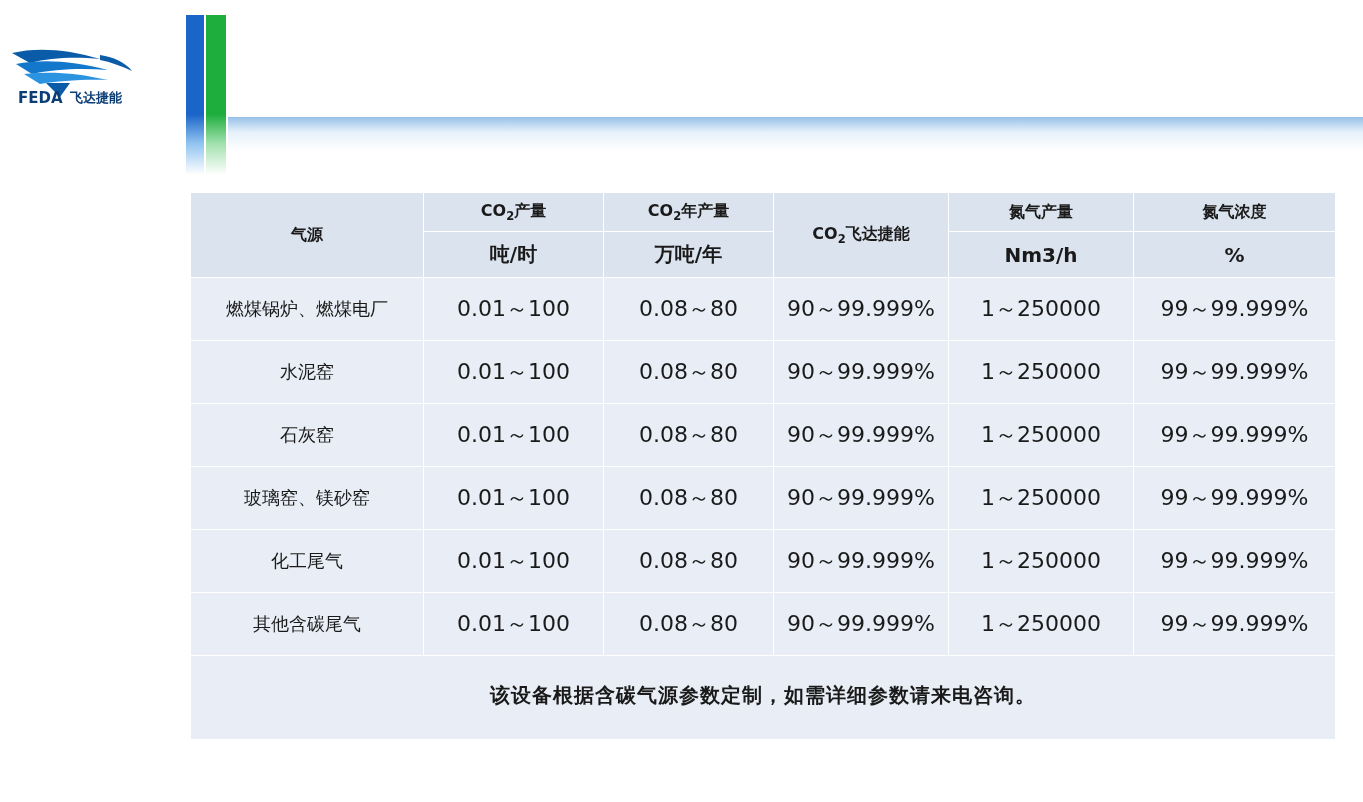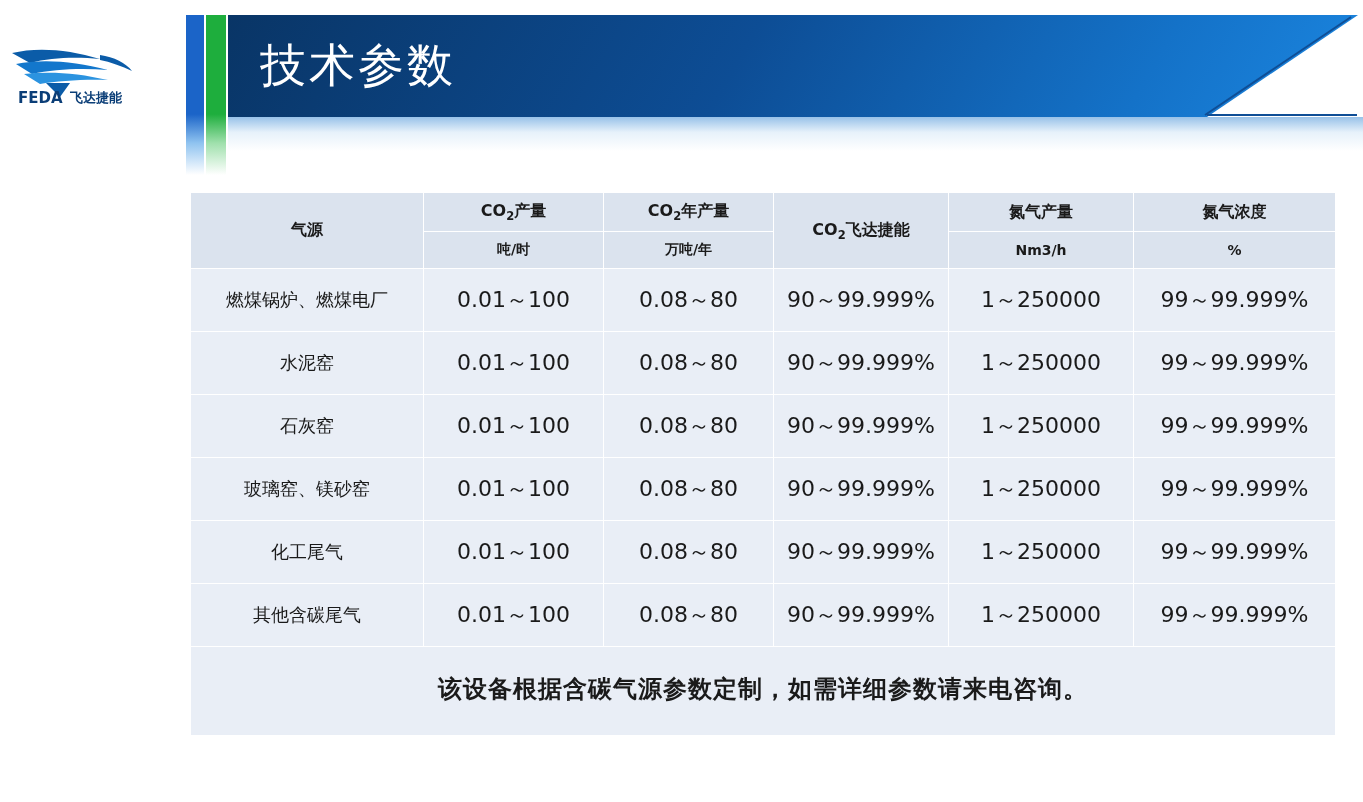--- a/index.html
+++ b/index.html
@@ -94,37 +94,37 @@
     color: #1a1a1a;
     font-family: "DejaVu Sans", "Liberation Sans", sans-serif;
   }
   thead th {
     background: #dbe3ee;
     font-weight: bold;
     font-size: 16px;
     padding: 8px 4px;
   }
   thead th.unit {
-    font-size: 14px;
+    font-size: 20px;
     padding: 9px 4px;
   }
   tbody td {
     background: #e9eef6;
     font-size: 22px;
     padding: 16px 4px;
     font-weight: normal;
   }
   tbody td.src {
     font-size: 18px;
   }
   .footnote-row td {
     background: #e9eef6;
     border: none;
     padding: 26px 4px 30px 4px;
-    font-size: 24px;
+    font-size: 20px;
     font-weight: bold;
     color: #111111;
     letter-spacing: 1px;
   }
   .sub { font-size: 0.72em; vertical-align: sub; }
 </style>
 </head>
 <body>
 
 <div class="header">
@@ -137,28 +137,20 @@
       <path d="M92 18 C106 20, 118 26, 124 34 C114 29, 102 25, 92 23 Z" fill="#0b5ca8"></path>
       <path d="M38 46 L62 46 L52 60 Z" fill="#0b5ca8"></path>
       <text x="10" y="66" font-family="DejaVu Sans, sans-serif" font-size="15" font-weight="bold" fill="#0b3e77">FEDA</text>
       <text x="62" y="65" font-family="DejaVu Sans, sans-serif" font-size="13" font-weight="bold" fill="#0b3e77">飞达捷能</text>
     </svg>
   </div>
 
   <div class="bar-blue"></div>
   <div class="bar-green"></div>
 
-  <div class="banner-inner">
-    <div class="banner-title">技术参数</div>
-    <div class="banner-notch"></div>
-    <svg class="banner-diag" viewBox="0 0 250 102" preserveAspectRatio="none">
-      <line x1="244" y1="2" x2="98" y2="100" stroke="#0f4e96" stroke-width="2"></line>
-      <line x1="100" y1="100" x2="250" y2="100" stroke="#0f4e96" stroke-width="2"></line>
-    </svg>
-  </div>
   <div class="banner-reflect"></div>
 </div>
 
 <div class="table-wrap">
   <table class="spec">
     <colgroup>
       <col style="width:233px">
       <col style="width:180px">
       <col style="width:170px">
       <col style="width:175px">

